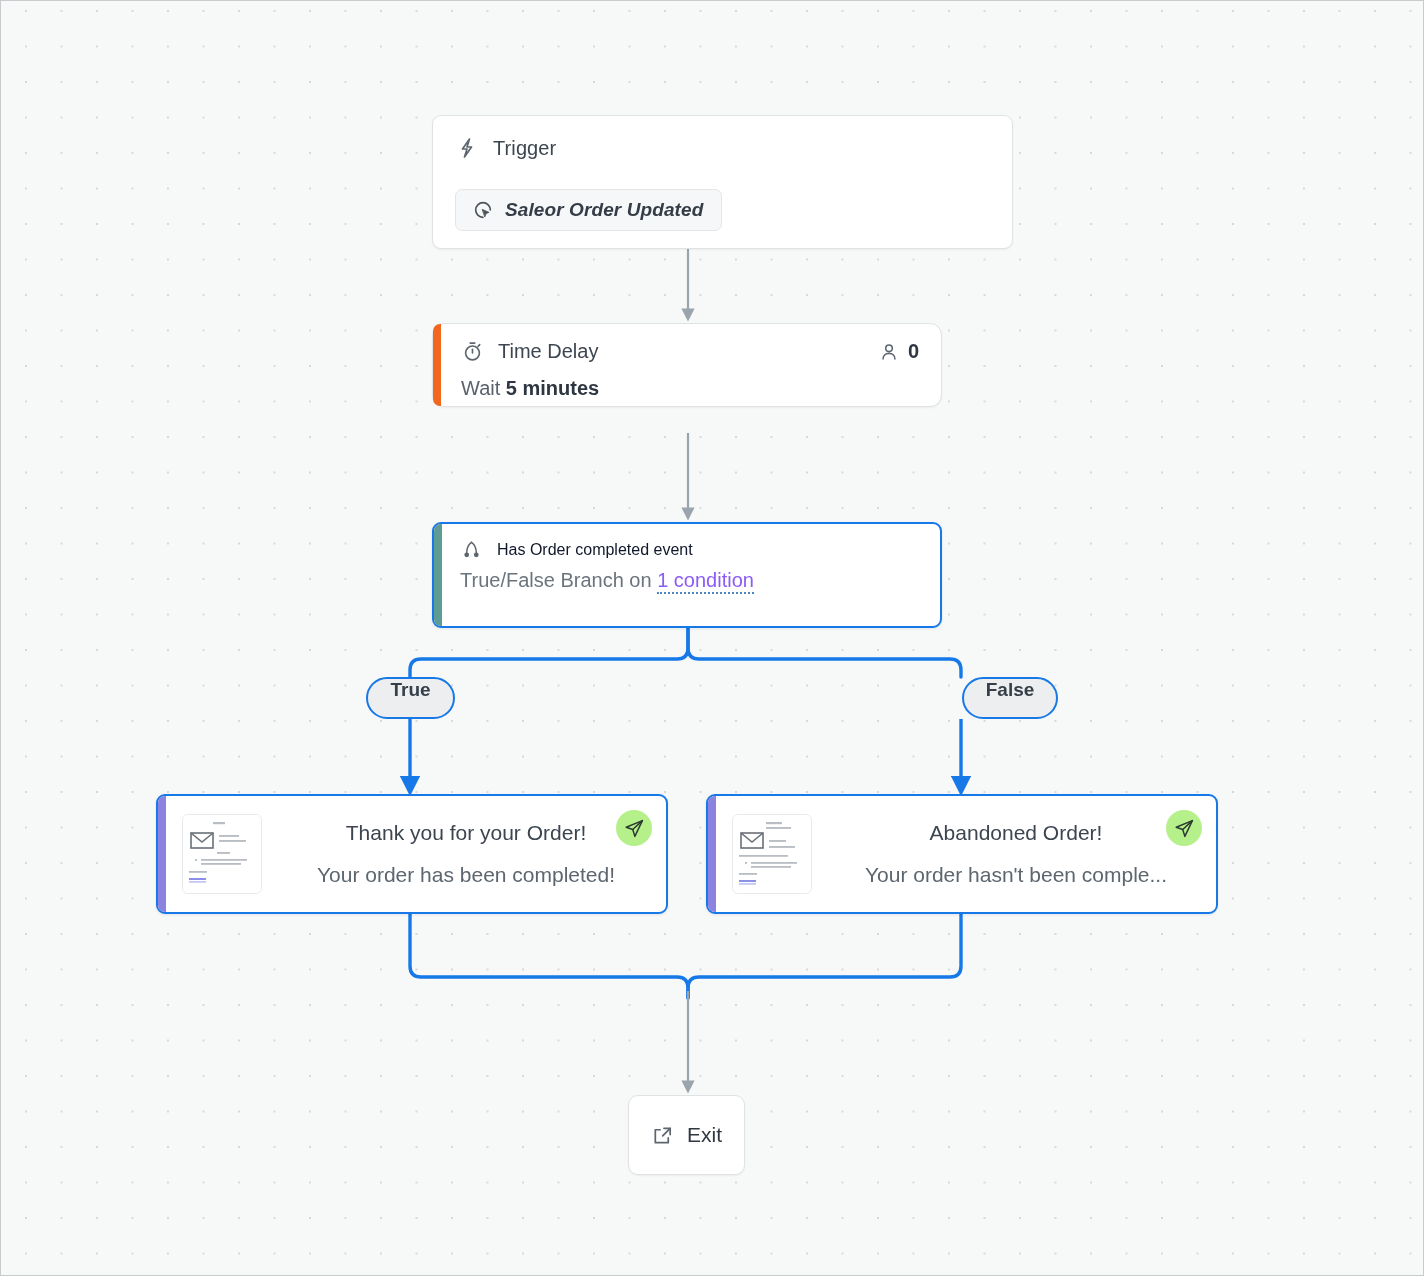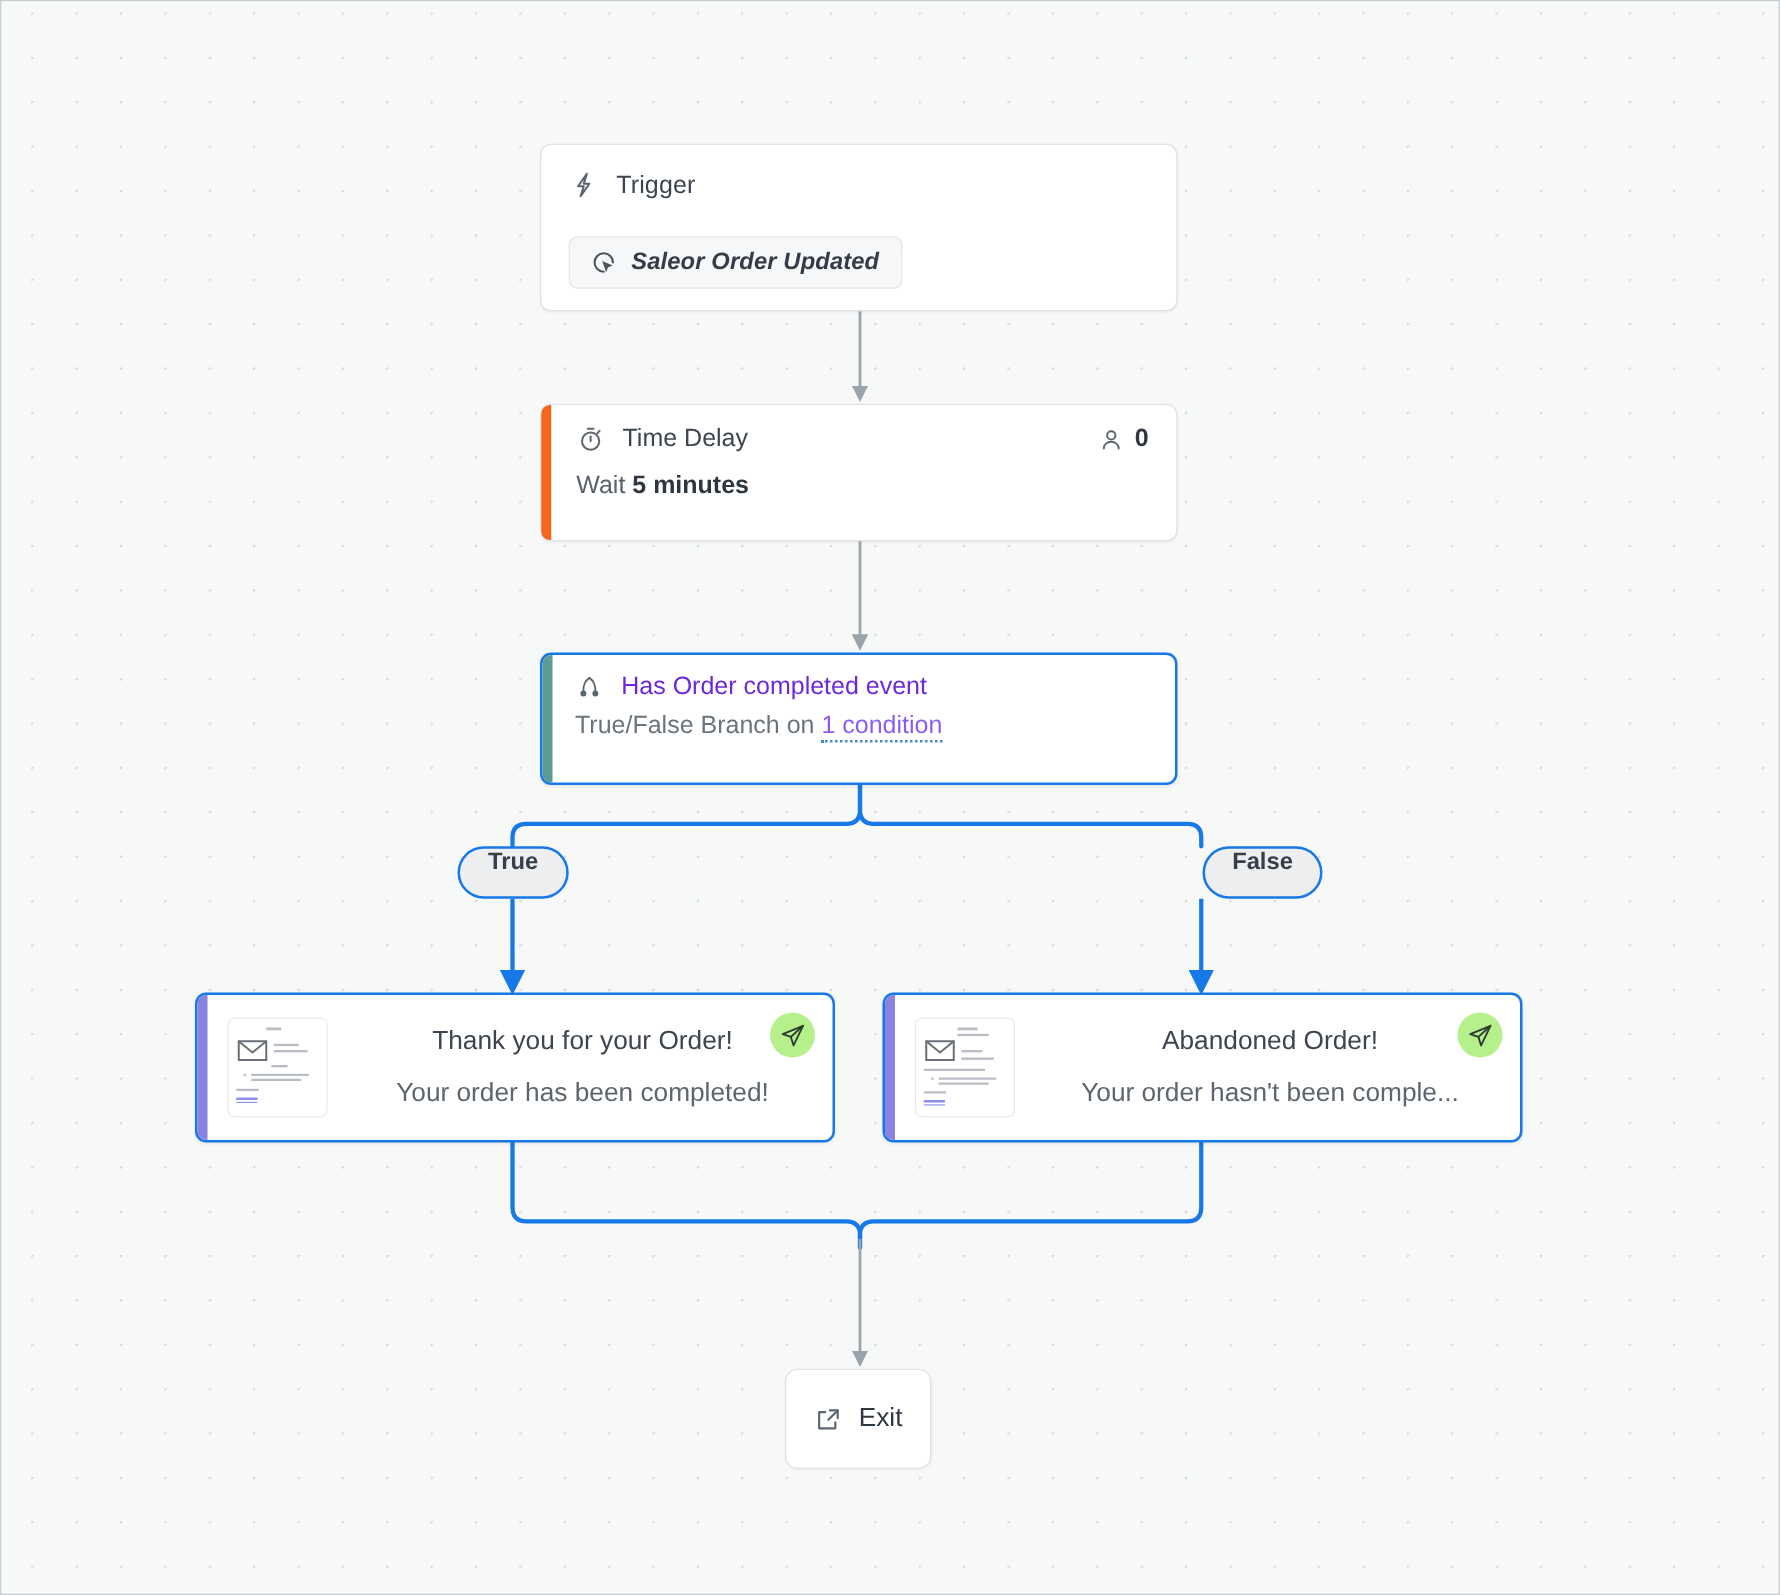--- a/index.html
+++ b/index.html
@@ -63,21 +63,21 @@
     border-top-left-radius: 7px;
     border-bottom-left-radius: 7px;
   }
   .accent.orange { background: #f2671f; }
   .accent.teal   { background: #5c9c95; }
   .accent.purple { background: #8c82df; }
 
   
   #trigger-node {
     left: 431px; top: 114px;
-    width: 510px; height: 134px;
+    width: 581px; height: 134px;
     padding: 20px 22px;
   }
   .trigger-head {
     display: flex;
     align-items: center;
     gap: 14px;
   }
   .trigger-title {
     font-size: 20px;
     color: #3c4550;
@@ -98,22 +98,23 @@
   .trigger-chip-label {
     font-size: 19px;
     font-weight: bold;
     color: #343d47;
     letter-spacing: .1px;
   }
 
   
   #delay-node {
     left: 431px; top: 322px;
-    width: 510px; height: 110px;
+    width: 510px; height: 84px;
     padding: 16px 22px 16px 28px;
+    border-radius: 12px;
   }
   .delay-row1 {
     display: flex;
     align-items: center;
     gap: 14px;
     position: relative;
   }
   .delay-title {
     font-size: 20px;
     color: #3c4550;
@@ -142,22 +143,22 @@
     left: 431px; top: 521px;
     width: 510px; height: 106px;
     padding: 14px 20px 14px 26px;
   }
   .branch-row1 {
     display: flex;
     align-items: center;
     gap: 14px;
   }
   .branch-title {
-    font-size: 20px;
-    color: #6d28d9;
+    font-size: 16px;
+    color: #0f172a;
   }
   .branch-row2 {
     margin-top: 8px;
     font-size: 20px;
     color: #6b747d;
   }
   .condition-link {
     color: #8b5cf6;
     border-bottom: 2px dotted #4a86c8;
     padding-bottom: 1px;

